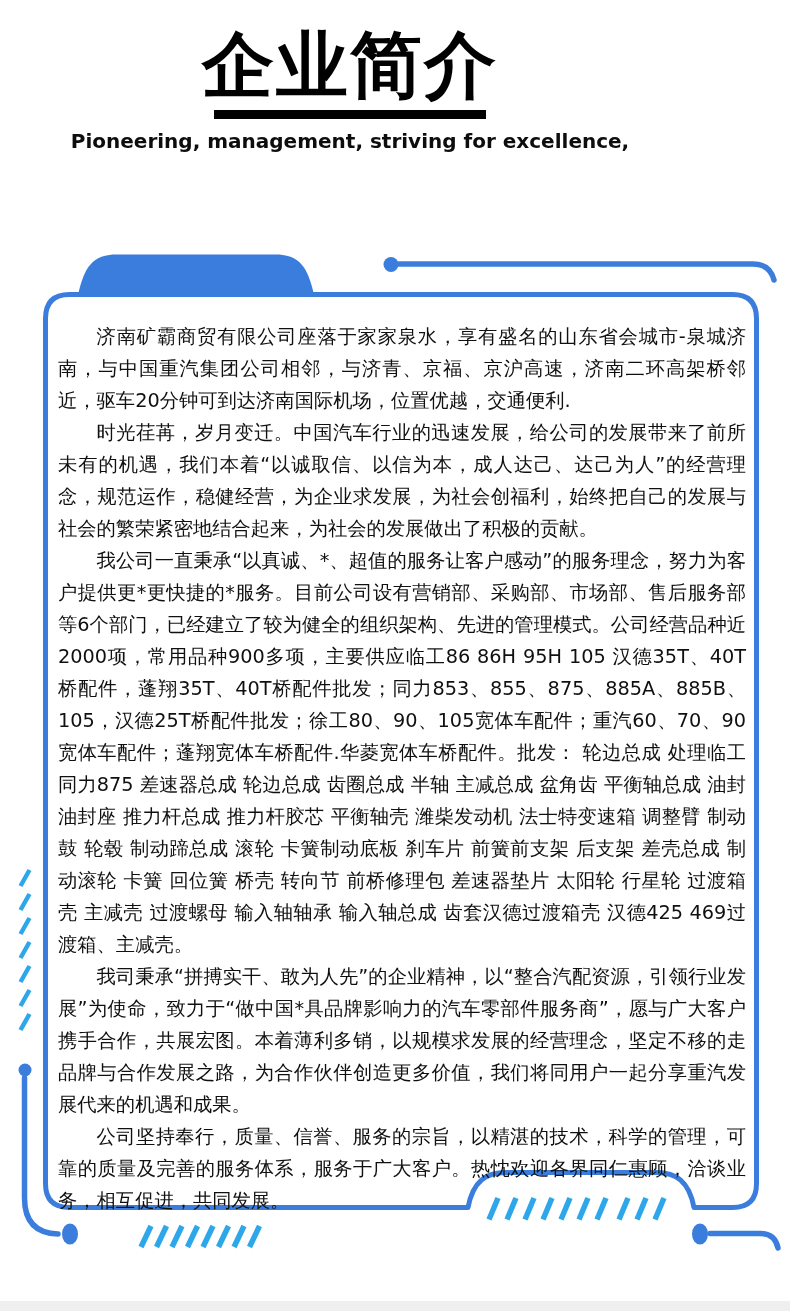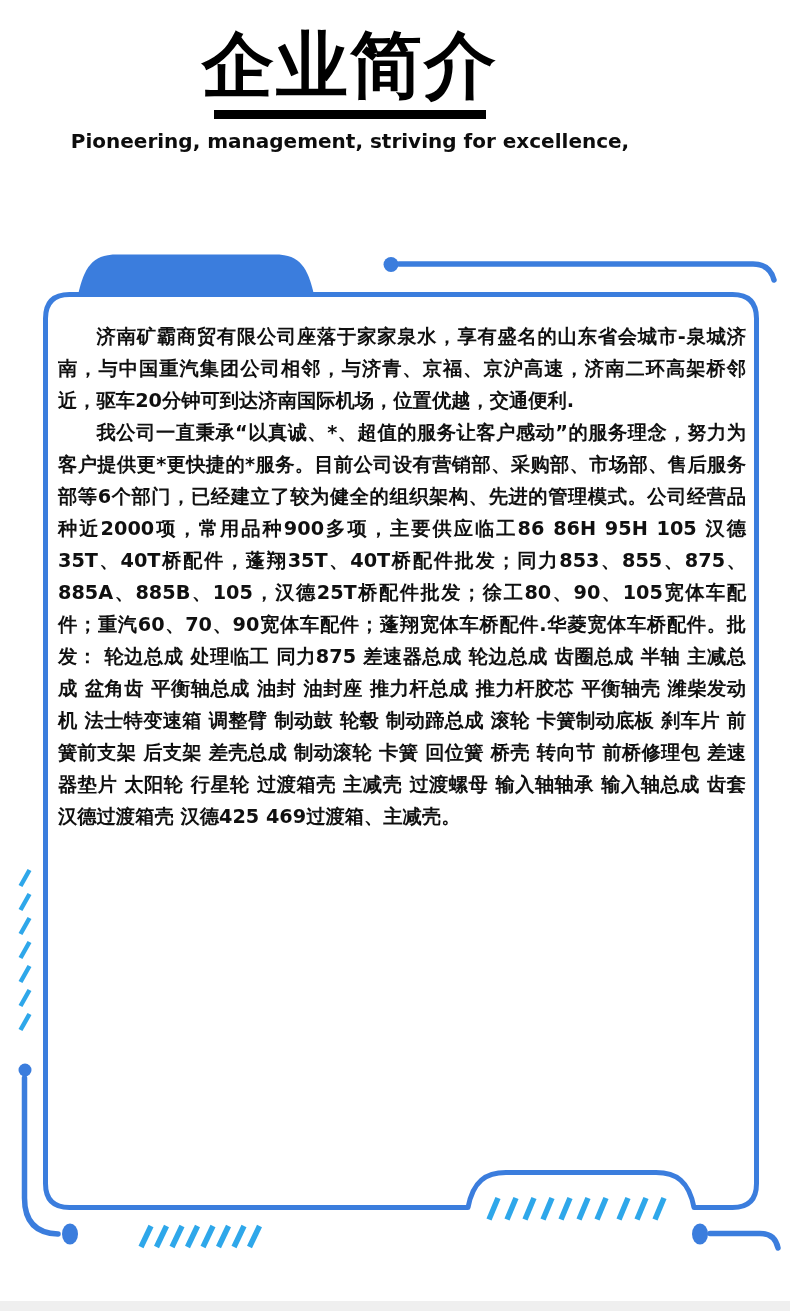--- a/index.html
+++ b/index.html
@@ -36,21 +36,21 @@
   .blue-line{fill:none;stroke:var(--primary-blue,#3b7ddd);stroke-width:5.5;stroke-linecap:round;}
   .hatch{stroke:var(--accent-cyan,#2ea7ea);stroke-width:5.5;stroke-linecap:butt;}
   .hatch-small{stroke:var(--accent-cyan,#2ea7ea);stroke-width:4.5;stroke-linecap:butt;}
   
   .content-box{
     position:absolute;left:46px;top:295px;width:710px;height:912px;
     padding:26px 10px 0 12px;
   }
   .content-box p{
     margin:0;text-indent:2em;
-    font-size:19.3px;line-height:32px;font-weight:700;color:#101010;
+    font-size:19.3px;line-height:32px;font-weight:400;color:#101010;
     text-align:justify;
   }
   .footer-bar{
     position:absolute;left:0;bottom:0;width:790px;height:10px;
     background:var(--footer-gray,#efefef);
   }
 </style>
 </head>
 <body>
 
@@ -108,16 +108,19 @@
     <line class="hatch" x1="234" y1="1247" x2="244" y2="1226"></line>
     <line class="hatch" x1="249.5" y1="1247" x2="259.5" y2="1226"></line>
   </g>
 
   <ellipse class="blue-fill" cx="700" cy="1234" rx="8" ry="10.5"></ellipse>
   <path class="blue-line" d="M 710 1233.5 H 760 Q 775 1233.5 778 1248"></path>
 </svg>
 
 <section class="content-box">
   <p>济南矿霸商贸有限公司座落于家家泉水，享有盛名的山东省会城市-泉城济南，与中国重汽集团公司相邻，与济青、京福、京沪高速，济南二环高架桥邻近，驱车20分钟可到达济南国际机场，位置优越，交通便利.</p>
+  <p>时光荏苒，岁月变迁。中国汽车行业的迅速发展，给公司的发展带来了前所未有的机遇，我们本着“以诚取信、以信为本，成人达己、达己为人”的经营理念，规范运作，稳健经营，为企业求发展，为社会创福利，始终把自己的发展与社会的繁荣紧密地结合起来，为社会的发展做出了积极的贡献。</p>
   <p>我公司一直秉承“以真诚、*、超值的服务让客户感动”的服务理念，努力为客户提供更*更快捷的*服务。目前公司设有营销部、采购部、市场部、售后服务部等6个部门，已经建立了较为健全的组织架构、先进的管理模式。公司经营品种近2000项，常用品种900多项，主要供应临工86  86H  95H 105 汉德35T、40T桥配件，蓬翔35T、40T桥配件批发；同力853、855、875、885A、885B、105，汉德25T桥配件批发；徐工80、90、105宽体车配件；重汽60、70、90宽体车配件；蓬翔宽体车桥配件.华菱宽体车桥配件。批发： 轮边总成 处理临工 同力875 差速器总成 轮边总成 齿圈总成 半轴 主减总成 盆角齿 平衡轴总成 油封 油封座 推力杆总成 推力杆胶芯 平衡轴壳 潍柴发动机 法士特变速箱 调整臂 制动鼓 轮毂 制动蹄总成 滚轮 卡簧制动底板 刹车片 前簧前支架 后支架 差壳总成 制动滚轮 卡簧 回位簧 桥壳 转向节 前桥修理包 差速器垫片 太阳轮 行星轮 过渡箱壳 主减壳 过渡螺母 输入轴轴承 输入轴总成 齿套汉德过渡箱壳 汉德425 469过渡箱、主减壳。</p>
+  <p>我司秉承“拼搏实干、敢为人先”的企业精神，以“整合汽配资源，引领行业发展”为使命，致力于“做中国*具品牌影响力的汽车零部件服务商”，愿与广大客户携手合作，共展宏图。本着薄利多销，以规模求发展的经营理念，坚定不移的走品牌与合作发展之路，为合作伙伴创造更多价值，我们将同用户一起分享重汽发展代来的机遇和成果。</p>
+  <p>公司坚持奉行，质量、信誉、服务的宗旨，以精湛的技术，科学的管理，可靠的质量及完善的服务体系，服务于广大客户。热忱欢迎各界同仁惠顾，洽谈业务，相互促进，共同发展。</p>
 </section>
 
 <div class="footer-bar"></div>
 
 </body></html>

